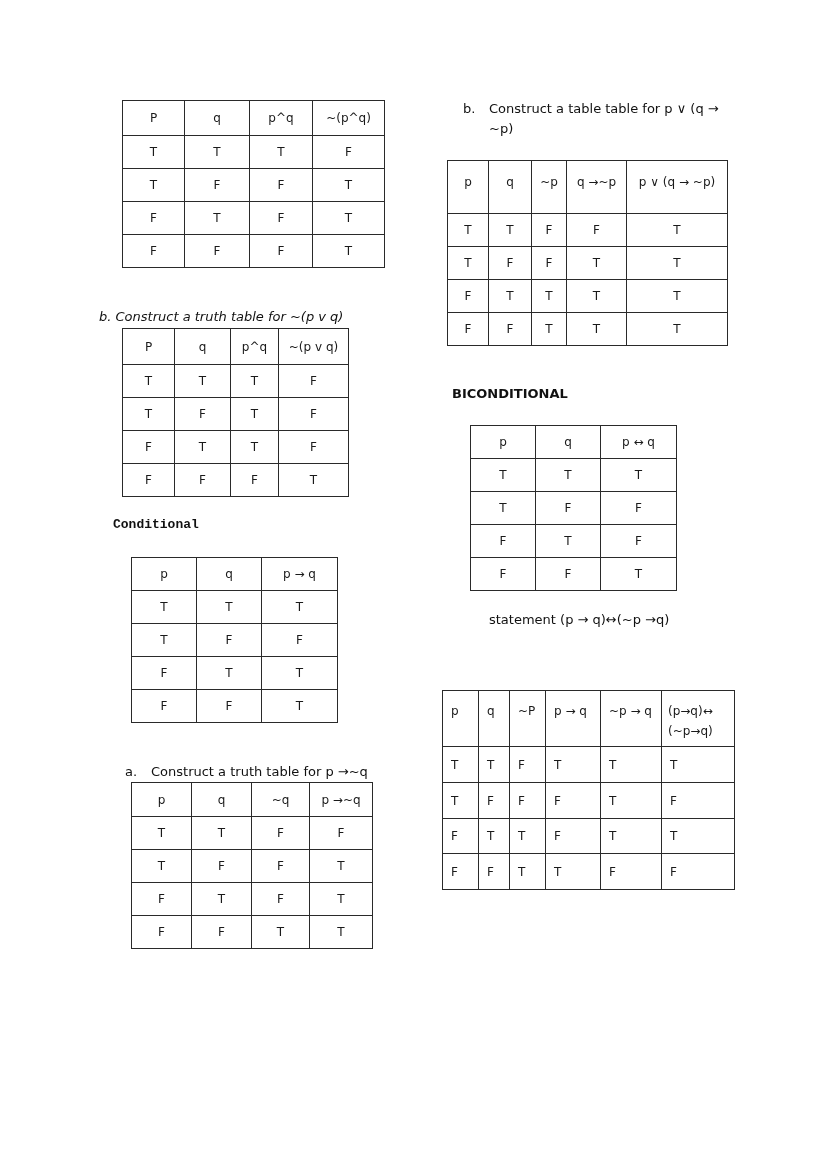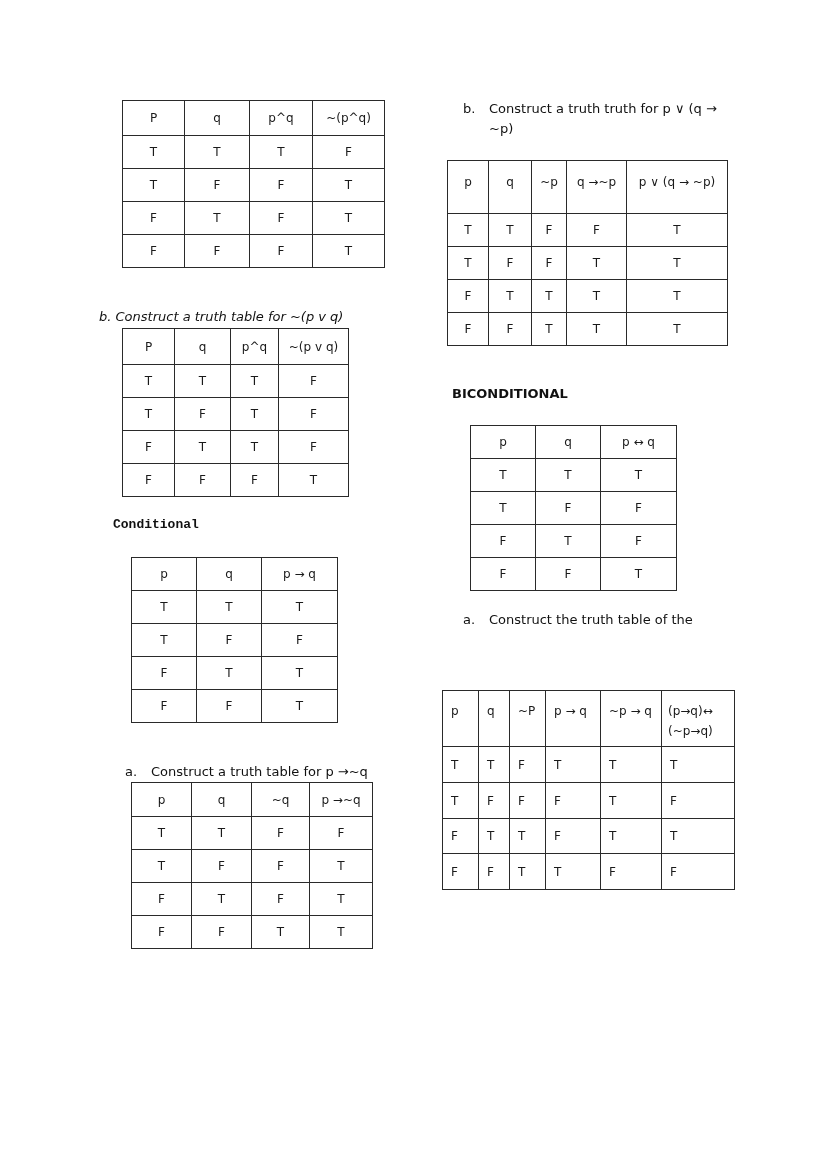--- a/index.html
+++ b/index.html
@@ -204,21 +204,21 @@
   <tr style="height:33px">
     <td>F</td>
     <td>F</td>
     <td>T</td>
     <td>T</td>
   </tr>
 </tbody>
   </table>
 
 <div class="label" style="left:463px; top:99px; width:280px;">
-  <div><span class="item-marker">b.</span><span>Construct a truth truth for p ∨ (q →</span></div>
+  <div><span class="item-marker">b.</span><span>Construct a table table for p ∨ (q →</span></div>
   <div style="padding-left:26px;">~p)</div>
 </div>
 
 <table class="tt tophdr" style="left:447px; top:160px; width:280px;">
   <colgroup>
       <col style="width:41px">
       <col style="width:43px">
       <col style="width:35px">
       <col style="width:60px">
       <col style="width:101px">
@@ -293,21 +293,21 @@
   </tr>
   <tr style="height:33px">
     <td>F</td>
     <td>F</td>
     <td>T</td>
   </tr>
 </tbody>
   </table>
 
 <div class="label" style="left:463px; top:610px; width:280px;">
-  <div><span class="item-marker">a.</span><span>Construct the truth table of the</span></div>
+  <div style="padding-left:26px;">statement (p → q)↔(~p →q)</div>
 </div>
 
 <table class="tt left" style="left:442px; top:690px; width:292px;">
   <colgroup>
       <col style="width:36px">
       <col style="width:31px">
       <col style="width:36px">
       <col style="width:55px">
       <col style="width:61px">
       <col style="width:73px">

